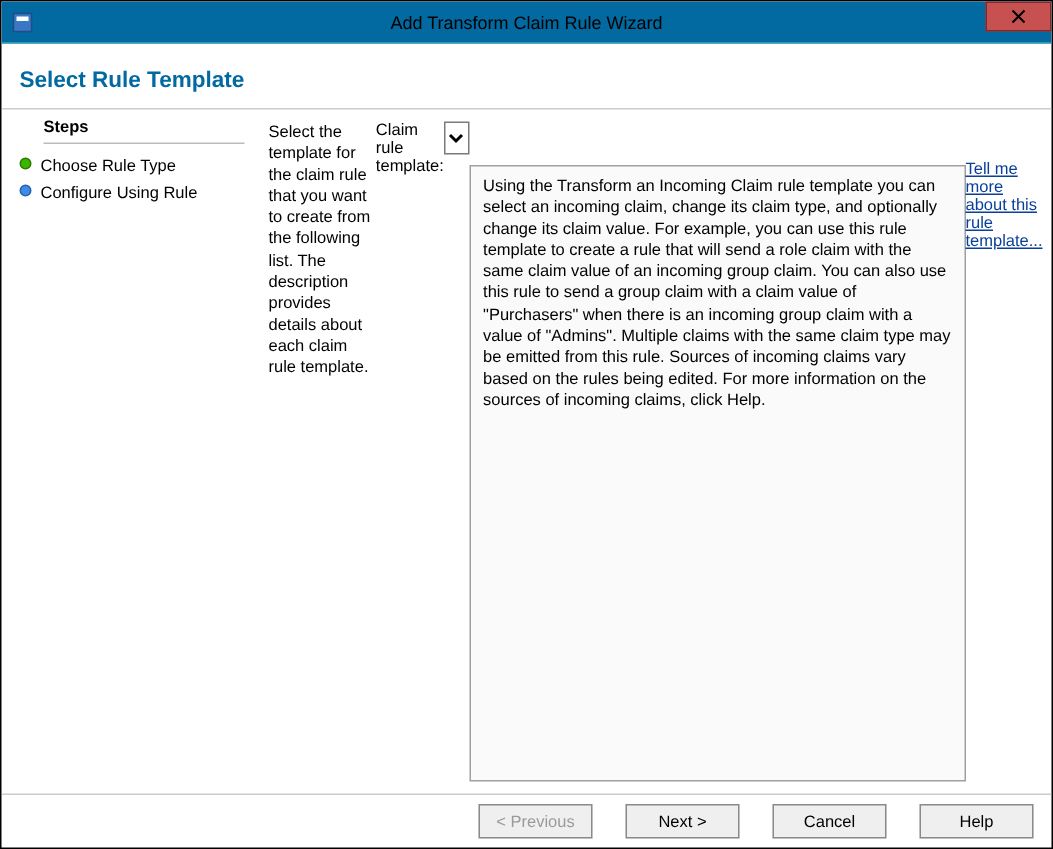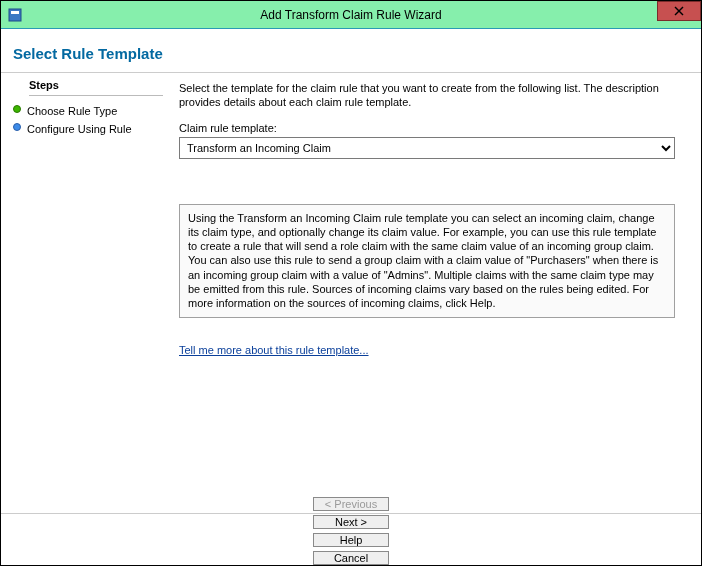--- a/index.html
+++ b/index.html
@@ -9,21 +9,21 @@
     background: #fff;
     width: 702px;
     height: 566px;
     border: 1px solid #000;
     display: flex;
     flex-direction: column;
     overflow: hidden;
   }
   .titlebar {
     height: 28px;
-    background: #86efac;
+    background: #0369a1;
     display: flex;
     align-items: center;
     position: relative;
     border-bottom: 1px solid #2a9ab5;
   }
   .titlebar .app-icon {
     width: 16px; height: 16px;
     margin-left: 6px;
   }
   .titlebar .title {
@@ -85,23 +85,23 @@
   .step .bullet {
     width: 8px; height: 8px;
     border-radius: 50%;
     flex-shrink: 0;
     border: 1px solid #777;
   }
   .bullet.active { background: #3cb500; border-color: #2a7a00;}
   .bullet.pending { background: #3d8be8; border-color: #2a5faa;}
   .mainpane {
     flex: 1;
-    padding: 8px 26px 8px 8px;
-    display: flex;
-    flex-direction: column;
+    padding: 8px 6px 8px 8px;
+    display: flex;
+    flex-direction: row;
   }
   .intro {
     font-size: 11px;
     line-height: 1.3;
     margin-bottom: 12px;
   }
   .field-label {
     font-size: 11px;
     margin-bottom: 3px;
   }
@@ -129,27 +129,26 @@
   .more-link {
     color: #0a3f9a;
     text-decoration: underline;
     font-size: 11px;
     margin-top: 26px;
     cursor: pointer;
     display: inline-block;
   }
   .footer {
     border-top: 1px solid #ccc;
-    height: 52px;
+    height: 36px;
     display: flex;
     align-items: center;
     justify-content: flex-end;
     padding: 0 12px;
-    gap: 4px;
-    flex-direction: column;
+    gap: 22px;
   }
   .footer button {
     height: 23px;
     min-width: 76px;
     font-size: 11px;
     border: 1px solid #8a8a8a;
     background: #efefef;
     padding: 0 10px;
     cursor: pointer;
   }
@@ -205,15 +204,15 @@
 
     <div class="desc-box">Using the Transform an Incoming Claim rule template you can select an incoming claim, change its claim type, and optionally change its claim value.  For example, you can use this rule template to create a rule that will send a role claim with the same claim value of an incoming group claim.  You can also use this rule to send a group claim with a claim value of "Purchasers" when there is an incoming group claim with a value of "Admins".  Multiple claims with the same claim type may be emitted from this rule. Sources of incoming claims vary based on the rules being edited.  For more information on the sources of incoming claims, click Help.</div>
 
     <a class="more-link">Tell me more about this rule template...</a>
   </div>
 </div>
 
 <div class="footer">
   <button disabled="">&lt; Previous</button>
   <button>Next &gt;</button>
+  <button>Cancel</button>
   <button>Help</button>
-  <button>Cancel</button>
 </div>
 
 </body></html>

